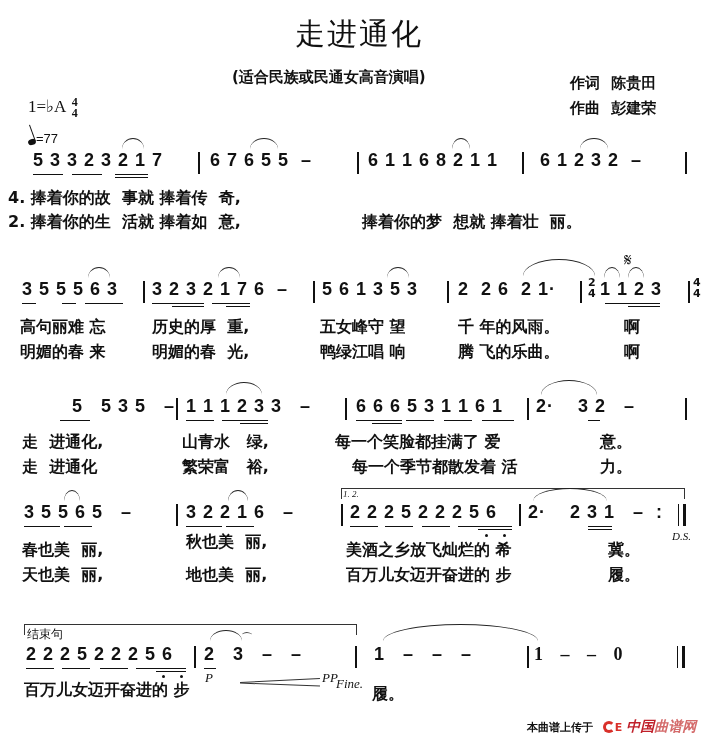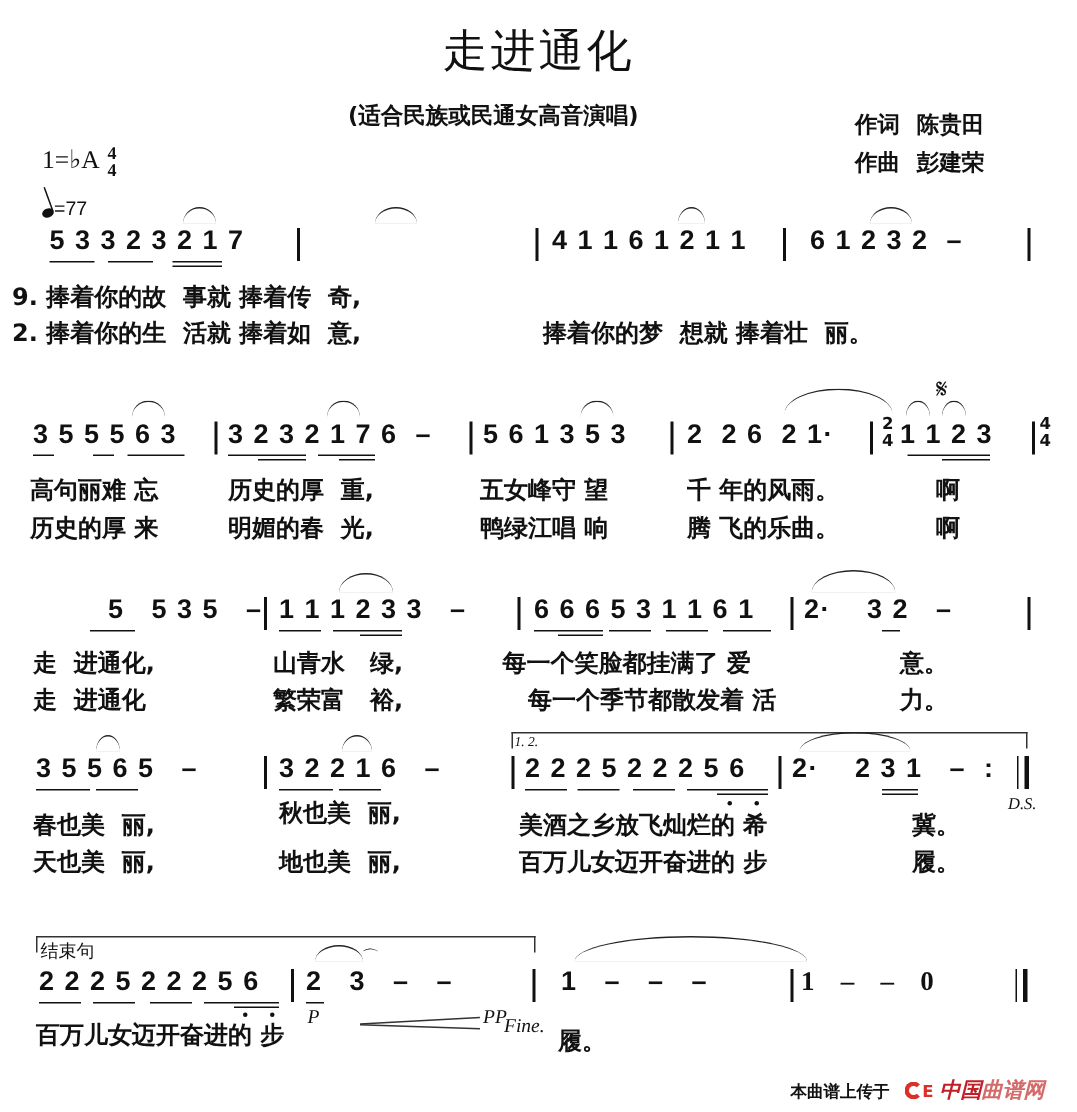--- a/index.html
+++ b/index.html
@@ -49,34 +49,35 @@
     <span>4</span>
   </span>
 </div>
 <div class="abs tempo">
   <span class="note"></span><span>=77</span>
 </div>
 
 <div class="abs" style="left:0;top:140px;width:718px;height:100px;">
   <div class="abs notes" style="left:33px;top:10px;">5 3 3 2 3 2 1 7</div>
   <div class="abs bar" style="left:198px;top:12px;"></div>
+  <div class="abs notes" style="left:210px;top:10px;">6 7 6 5 5  –</div>
   <div class="abs bar" style="left:357px;top:12px;"></div>
-  <div class="abs notes" style="left:368px;top:10px;">4 1 1 6 1 2 1 1</div>
+  <div class="abs notes" style="left:368px;top:10px;">6 1 1 6 8 2 1 1</div>
   <div class="abs bar" style="left:522px;top:12px;"></div>
   <div class="abs notes" style="left:540px;top:10px;">6 1 2 3 2  –</div>
   <div class="abs bar" style="left:685px;top:12px;"></div>
   <div class="abs ul" style="left:33px;top:34px;width:30px;"></div>
   <div class="abs ul" style="left:72px;top:34px;width:30px;"></div>
   <div class="abs ul" style="left:115px;top:34px;width:33px;"></div>
   <div class="abs ul" style="left:115px;top:37px;width:33px;"></div>
   <div class="abs slur" style="left:122px;top:-2px;width:22px;"></div>
   <div class="abs slur" style="left:250px;top:-2px;width:28px;"></div>
   <div class="abs slur" style="left:452px;top:-2px;width:18px;"></div>
   <div class="abs slur" style="left:580px;top:-2px;width:28px;"></div>
-  <div class="abs lyric" style="left:8px;top:48px;">9. 捧着你的故  事就 捧着传  奇,</div>
+  <div class="abs lyric" style="left:8px;top:48px;">4. 捧着你的故  事就 捧着传  奇,</div>
   <div class="abs lyric" style="left:8px;top:72px;">2. 捧着你的生  活就 捧着如  意,</div>
   <div class="abs lyric" style="left:362px;top:72px;">捧着你的梦  想就 捧着壮  丽。</div>
 </div>
 
 <div class="abs" style="left:0;top:265px;width:718px;height:100px;">
   <div class="abs notes" style="left:22px;top:14px;">3 5 5 5 6 3</div>
   <div class="abs bar" style="left:143px;top:16px;"></div>
   <div class="abs notes" style="left:152px;top:14px;">3 2 3 2 1 7 6  –</div>
   <div class="abs bar" style="left:313px;top:16px;"></div>
   <div class="abs notes" style="left:322px;top:14px;">5 6 1 3 5 3</div>
@@ -107,21 +108,21 @@
   <div class="abs ul" style="left:172px;top:41px;width:32px;"></div>
   <div class="abs ul" style="left:212px;top:38px;width:38px;"></div>
   <div class="abs ul" style="left:226px;top:41px;width:24px;"></div>
   <div class="abs ul" style="left:605px;top:38px;width:55px;"></div>
   <div class="abs ul" style="left:628px;top:41px;width:32px;"></div>
   <div class="abs lyric" style="left:20px;top:52px;">高句丽难 忘</div>
   <div class="abs lyric" style="left:152px;top:52px;">历史的厚  重,</div>
   <div class="abs lyric" style="left:320px;top:52px;">五女峰守 望</div>
   <div class="abs lyric" style="left:458px;top:52px;">千 年的风雨。</div>
   <div class="abs lyric" style="left:624px;top:52px;">啊</div>
-  <div class="abs lyric" style="left:20px;top:77px;">历史的厚 来</div>
+  <div class="abs lyric" style="left:20px;top:77px;">明媚的春 来</div>
   <div class="abs lyric" style="left:152px;top:77px;">明媚的春  光,</div>
   <div class="abs lyric" style="left:320px;top:77px;">鸭绿江唱 响</div>
   <div class="abs lyric" style="left:458px;top:77px;">腾 飞的乐曲。</div>
   <div class="abs lyric" style="left:624px;top:77px;">啊</div>
 </div>
 
 <div class="abs" style="left:0;top:378px;width:718px;height:100px;">
   <div class="abs notes" style="left:24px;top:18px;margin-left:48px;">5   5 3 5   –</div>
   <div class="abs bar" style="left:176px;top:20px;"></div>
   <div class="abs notes" style="left:186px;top:18px;">1 1 1 2 3 3   –</div>

